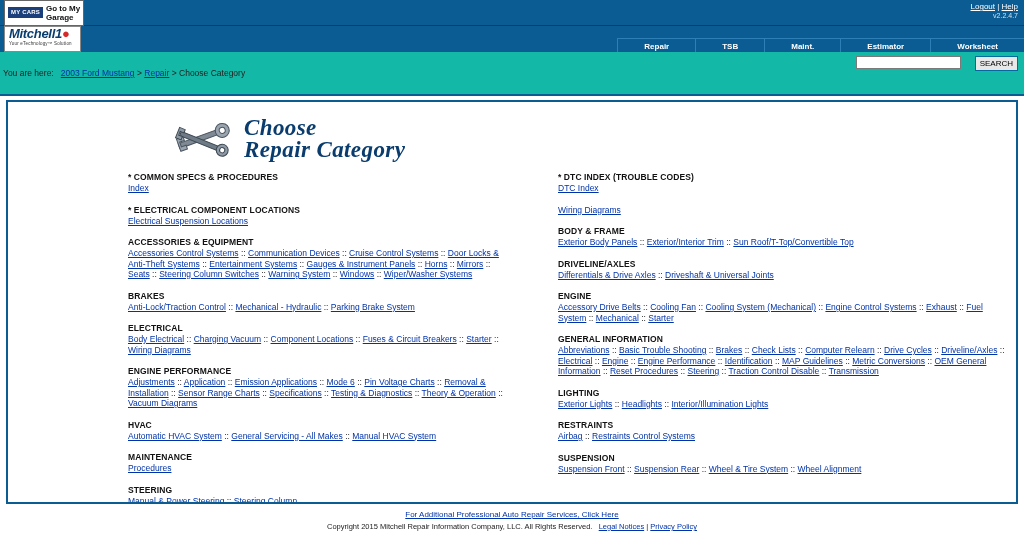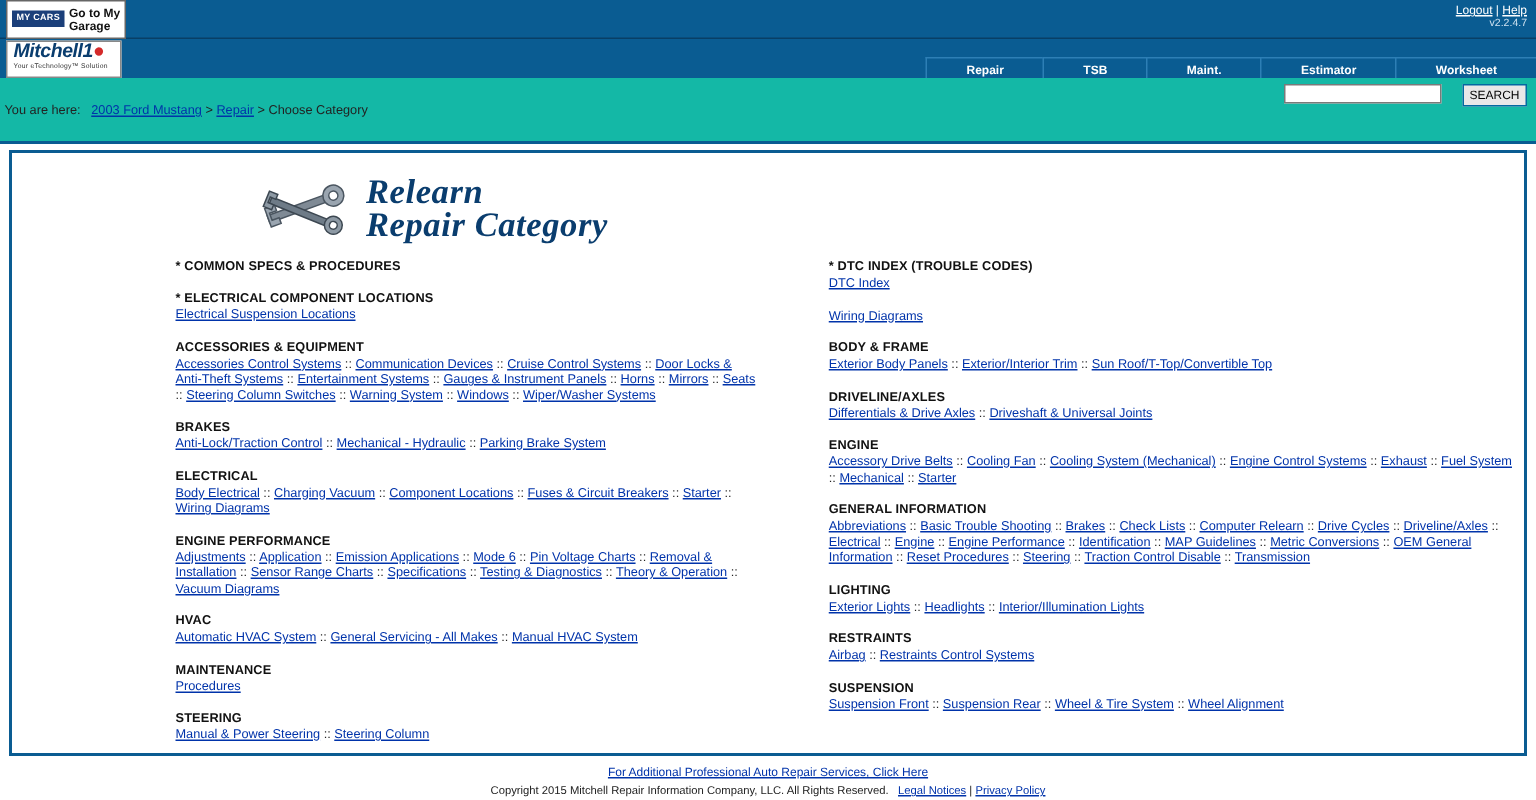--- a/index.html
+++ b/index.html
@@ -162,21 +162,21 @@
     font-family: "Liberation Serif", serif;
     font-style: italic;
     font-weight: bold;
     font-size: 23px;
     color: #0a3d6e;
     line-height: 22px;
     letter-spacing: .4px;
   }
   .columns {
     display: flex;
-    padding: 4px 0 0 1px;
+    padding: 4px 0 0 12px;
   }
   .col {
     width: 50%;
     padding-left: 108px;
     padding-right: 8px;
   }
   .col.right { padding-left: 40px; }
   .group { margin-bottom: 11px; }
   .group h3 {
     margin: 0 0 1px 0;
@@ -271,29 +271,30 @@
         </g>
         <g transform="rotate(22 35 23)">
           <rect x="12" y="24" width="44" height="4.5" fill="#6e7b87" stroke="#3c4751" stroke-width="1"></rect>
           <path d="M9 21 l6 0 l0 3.5 l-4 0 l0 4 l4 0 l0 3.5 l-6 0 z" fill="#8d99a4" stroke="#3c4751" stroke-width="1"></path>
           <circle cx="57" cy="26.2" r="6" fill="#8d99a4" stroke="#3c4751" stroke-width="1"></circle>
           <circle cx="57" cy="26.2" r="2.6" fill="#ffffff" stroke="#3c4751" stroke-width="1"></circle>
         </g>
       </svg>
     </div>
     <div class="title-text">
-      <span>Relearn</span><br>
+      <span>Choose</span><br>
       <span>Repair Category</span>
     </div>
   </div>
 
   <div class="columns">
     <div class="col left">
         <div class="group">
           <h3>* COMMON SPECS &amp; PROCEDURES</h3>
+          <div class="links"><a href="#">Index</a></div>
         </div>
         <div class="group">
           <h3>* ELECTRICAL COMPONENT LOCATIONS</h3>
           <div class="links"><a href="#">Electrical Suspension Locations</a></div>
         </div>
         <div class="group">
           <h3>ACCESSORIES &amp; EQUIPMENT</h3>
           <div class="links"><a href="#">Accessories Control Systems</a><span class="sep"> :: </span><a href="#">Communication Devices</a><span class="sep"> :: </span><a href="#">Cruise Control Systems</a><span class="sep"> :: </span><a href="#">Door Locks &amp; Anti-Theft Systems</a><span class="sep"> :: </span><a href="#">Entertainment Systems</a><span class="sep"> :: </span><a href="#">Gauges &amp; Instrument Panels</a><span class="sep"> :: </span><a href="#">Horns</a><span class="sep"> :: </span><a href="#">Mirrors</a><span class="sep"> :: </span><a href="#">Seats</a><span class="sep"> :: </span><a href="#">Steering Column Switches</a><span class="sep"> :: </span><a href="#">Warning System</a><span class="sep"> :: </span><a href="#">Windows</a><span class="sep"> :: </span><a href="#">Wiper/Washer Systems</a></div>
         </div>
         <div class="group">

